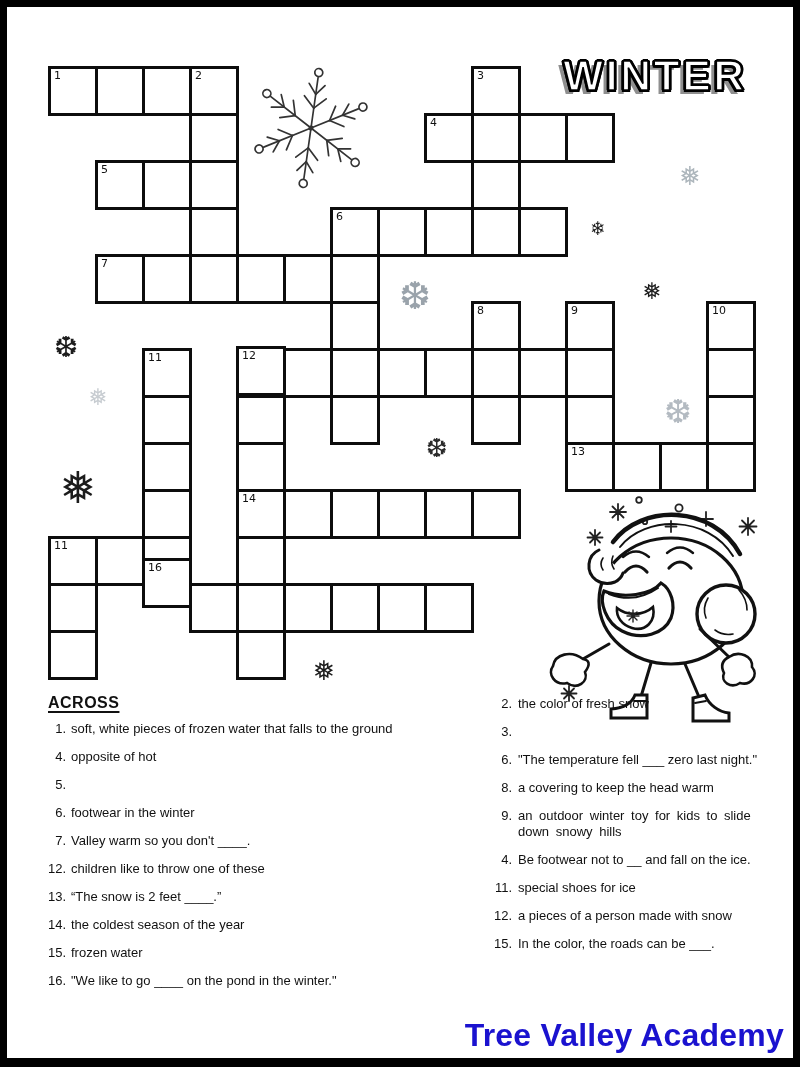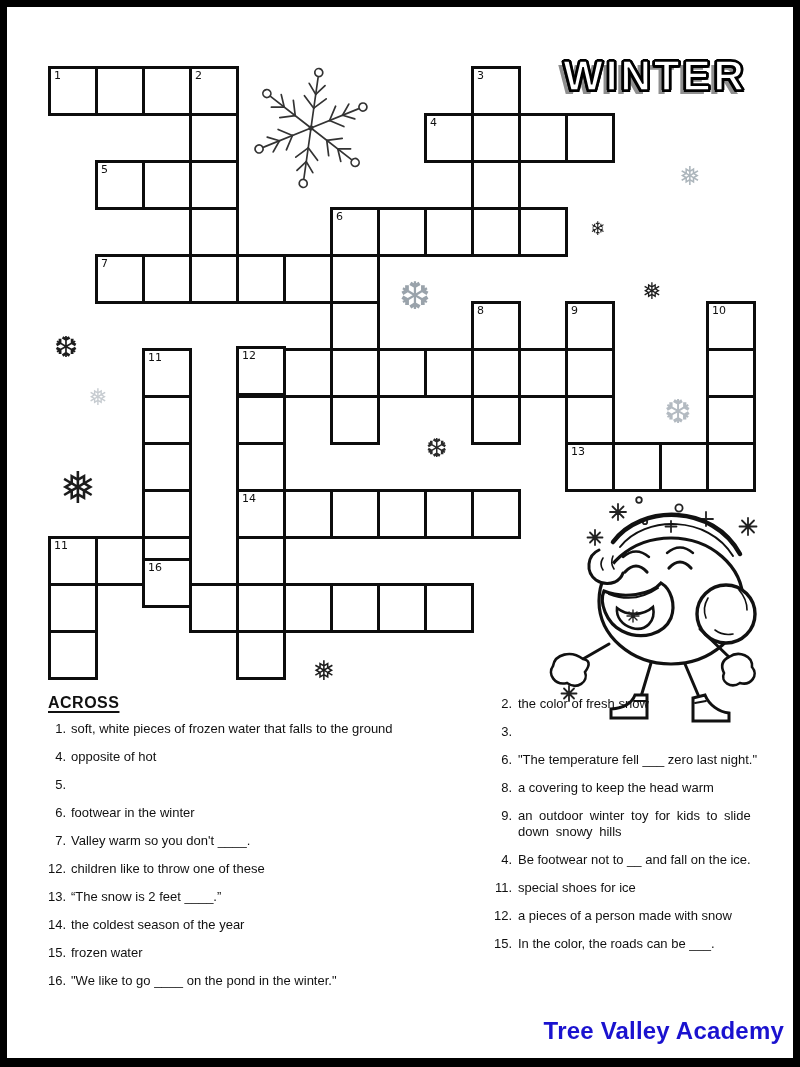--- a/index.html
+++ b/index.html
@@ -49,21 +49,21 @@
   .clue .num{flex:0 0 auto;text-align:right;margin-right:5px;}
   .clue .txt{white-space:pre-line;}
   .across-col{left:48px;top:694px;width:406px;}
   .across-col .num{width:18px;}
   .down-col{left:488px;top:696px;width:282px;}
   .down-col .num{width:24px;margin-right:6px;}
   .down-col .clue[data-clue="9"] .txt{word-spacing:3px;}
   
   .brand{
     position:absolute;right:16px;top:1017px;
-    font-size:24px;font-weight:bold;letter-spacing:.2px;z-index:30;
+    font-size:32px;font-weight:bold;letter-spacing:.2px;z-index:30;
   }
 </style>
 </head>
 <body>
 
 <div class="frame"></div>
 
 <div class="title">WINTER</div>
 
 <svg class="bigflake" style="left:252px;top:64px;" width="118" height="126" viewBox="0 0 118 126">

